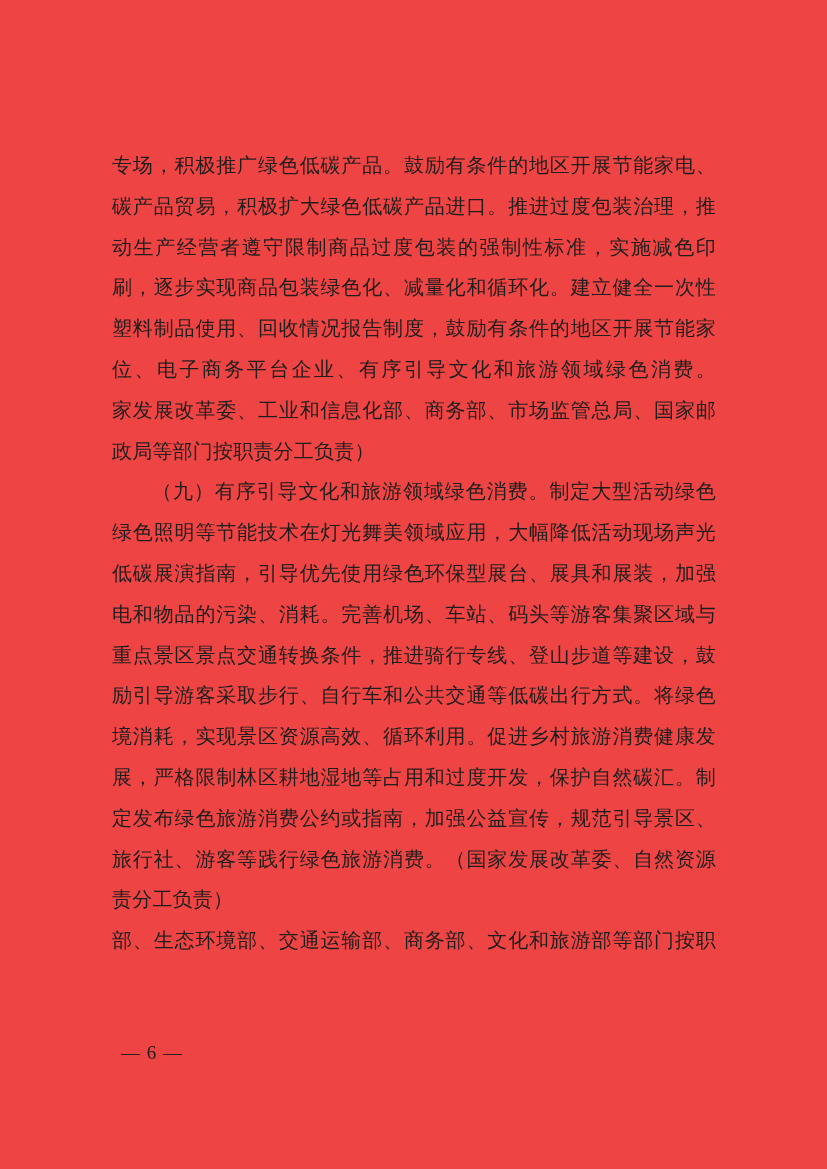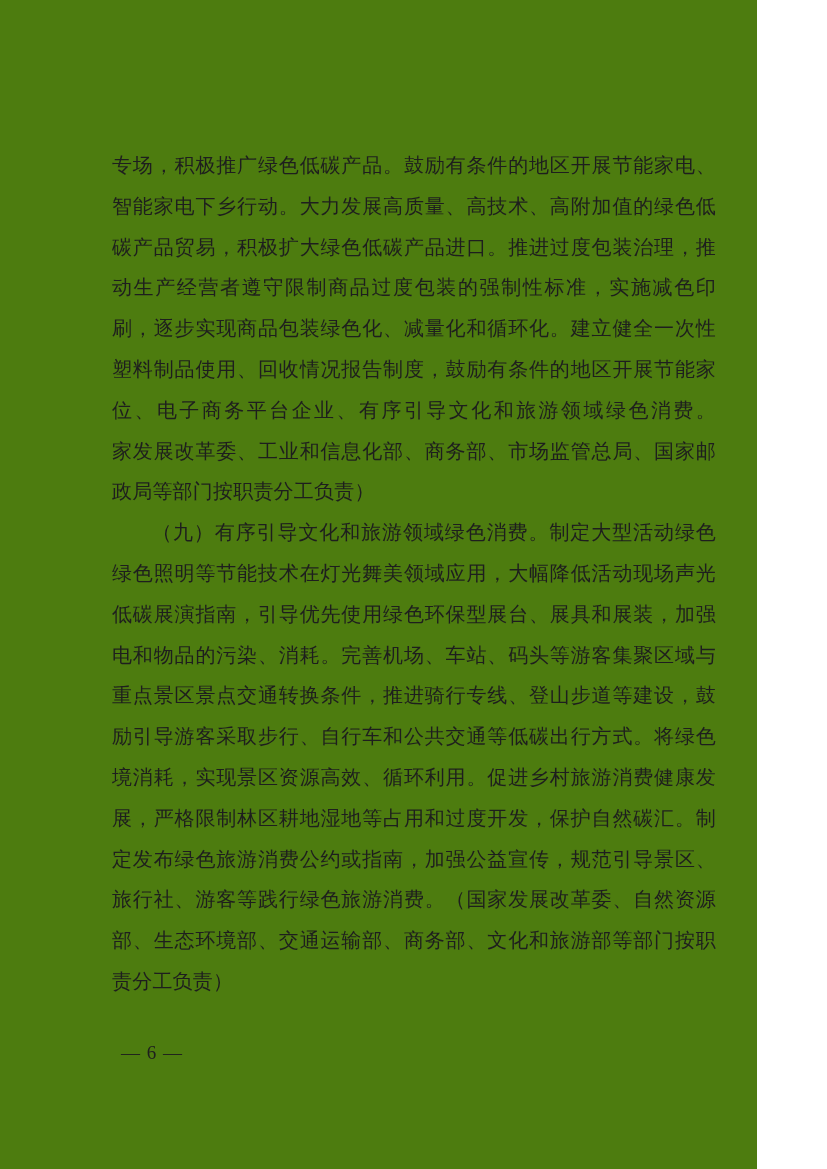--- a/index.html
+++ b/index.html
@@ -10,23 +10,23 @@
     width: 827px;
     height: 1169px;
     background: #ffffff;
     font-family: "Liberation Serif", serif;
     position: relative;
     overflow: hidden;
   }
   .page {
     position: absolute;
     left: 0; top: 0;
-    width: 757px;
+    width: 827px;
     height: 1169px;
-    background: #4d7c0f;
+    background: #ef4444;
   }
   .body-text {
     position: absolute;
     left: 112px;
     top: 145px;
     width: 604px;
     color: #1e1e1e;
   }
   .line {
     height: 40.8px;
@@ -55,35 +55,34 @@
     color: #1e1e1e;
     letter-spacing: 1px;
   }
 </style>
 </head>
 <body>
 
 <div class="page">
   <div class="body-text" id="body-text">
       <div class="line"><span class="seg">专场，积极推广绿色低碳产品。鼓励有条件的地区开展节能家电、</span></div>
-      <div class="line"><span class="seg">智能家电下乡行动。大力发展高质量、高技术、高附加值的绿色低</span></div>
       <div class="line"><span class="seg">碳产品贸易，积极扩大绿色低碳产品进口。推进过度包装治理，推</span></div>
       <div class="line"><span class="seg">动生产经营者遵守限制商品过度包装的强制性标准，实施减色印</span></div>
       <div class="line"><span class="seg">刷，逐步实现商品包装绿色化、减量化和循环化。建立健全一次性</span></div>
       <div class="line"><span class="seg">塑料制品使用、回收情况报告制度，鼓励有条件的地区开展节能家电</span></div>
       <div class="line"><span class="seg">位、电子商务平台企业、有序引导文化和旅游领域绿色消费。</span></div>
       <div class="line"><span class="seg bold">家发展改革委、工业和信息化部、商务部、市场监管总局、国家邮</span></div>
       <div class="line flush"><span class="seg bold">政局等部门按职责分工负责）</span></div>
       <div class="line indent"><span class="seg bold">（九）有序引导文化和旅游领域绿色消费。</span><span class="seg">制定大型活动绿色</span></div>
       <div class="line"><span class="seg">绿色照明等节能技术在灯光舞美领域应用，大幅降低活动现场声光</span></div>
       <div class="line"><span class="seg">低碳展演指南，引导优先使用绿色环保型展台、展具和展装，加强</span></div>
       <div class="line"><span class="seg">电和物品的污染、消耗。完善机场、车站、码头等游客集聚区域与</span></div>
       <div class="line"><span class="seg">重点景区景点交通转换条件，推进骑行专线、登山步道等建设，鼓</span></div>
       <div class="line"><span class="seg">励引导游客采取步行、自行车和公共交通等低碳出行方式。将绿色</span></div>
       <div class="line"><span class="seg">境消耗，实现景区资源高效、循环利用。促进乡村旅游消费健康发</span></div>
       <div class="line"><span class="seg">展，严格限制林区耕地湿地等占用和过度开发，保护自然碳汇。制</span></div>
       <div class="line"><span class="seg">定发布绿色旅游消费公约或指南，加强公益宣传，规范引导景区、</span></div>
       <div class="line"><span class="seg">旅行社、游客等践行绿色旅游消费。</span><span class="seg bold">（国家发展改革委、自然资源</span></div>
+      <div class="line flush"><span class="seg bold">责分工负责）</span></div>
       <div class="line"><span class="seg bold">部、生态环境部、交通运输部、商务部、文化和旅游部等部门按职</span></div>
-      <div class="line flush"><span class="seg bold">责分工负责）</span></div>
     </div>
   <div class="page-number">— 6 —</div>
 </div>
 
 </body></html>

